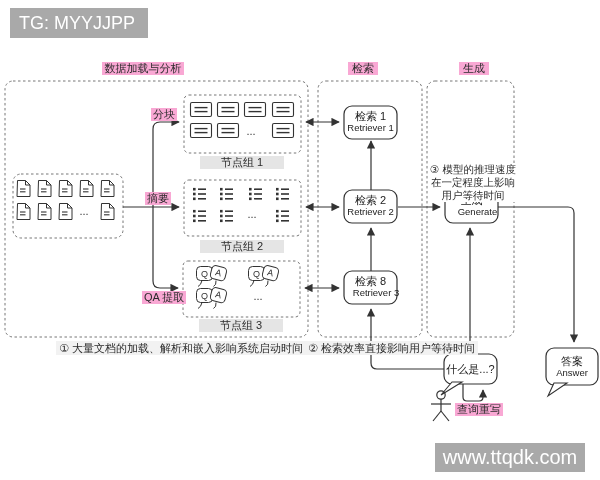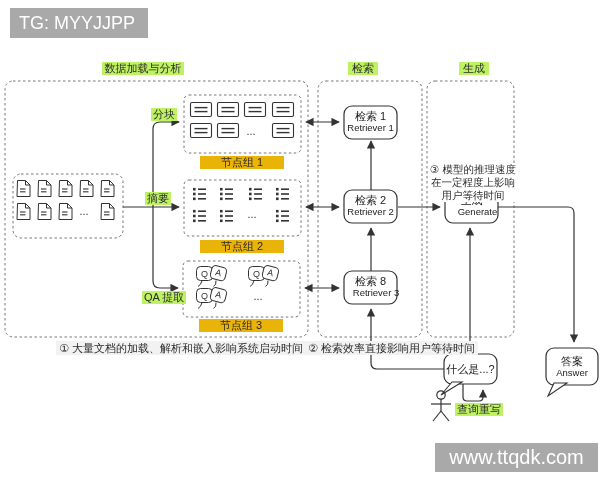--- a/index.html
+++ b/index.html
@@ -1,33 +1,33 @@
 <!DOCTYPE html>
 <html><head>
 <meta charset="utf-8">
 <style>
   html,body{margin:0;padding:0;background:#fff;}
   .stage{position:relative;width:600px;height:480px;background:#fff;overflow:hidden;
          font-family:"Liberation Sans","DejaVu Sans",sans-serif;color:#2b2b2b;}
   .stage svg{position:absolute;left:0;top:0;}
   .lbl{position:absolute;font-size:11px;line-height:13px;color:#2b2b2b;text-align:center;
-       background:#bef264;padding:0 2px;white-space:nowrap;}
+       background:#f9a8d4;padding:0 2px;white-space:nowrap;}
   .cap{position:absolute;font-size:11px;line-height:13px;color:#2b2b2b;text-align:center;
-       background:#eab308;}
+       background:#e5e5e5;}
   .ntx{position:absolute;text-align:center;color:#222;white-space:nowrap;}
   .zh{font-size:11px;line-height:12px;}
   .en{font-size:9.5px;line-height:11px;}
   .dots{position:absolute;font-size:11px;line-height:12px;color:#333;text-align:center;}
   .note{position:absolute;font-size:11px;line-height:14px;color:#2b2b2b;background:#f2f2f2;
         padding:0 3px;white-space:nowrap;}
   .note3{position:absolute;left:428px;top:143px;width:90px;font-size:10.5px;line-height:13px;
          color:#2b2b2b;text-align:center;background:#fff;margin-top:20px;}
   .banner{position:absolute;left:10px;top:8px;width:138px;height:30px;background:#a9a9a9;
           color:#fff;font-size:18px;line-height:30px;padding-left:9px;box-sizing:border-box;}
-  .banner2{position:absolute;left:435px;top:443px;width:163px;height:29px;background:#a9a9a9;
+  .banner2{position:absolute;left:435px;top:443px;width:150px;height:29px;background:#a9a9a9;
            color:#fff;font-size:20px;line-height:29px;text-align:center;}
 </style>
 </head>
 <body>
 
 <div class="stage">
 
   <svg width="600" height="480" viewBox="0 0 600 480">
     <defs>
       <marker id="arr" viewBox="0 0 10 10" refX="9" refY="5" markerWidth="7" markerHeight="7" orient="auto-start-reverse">

